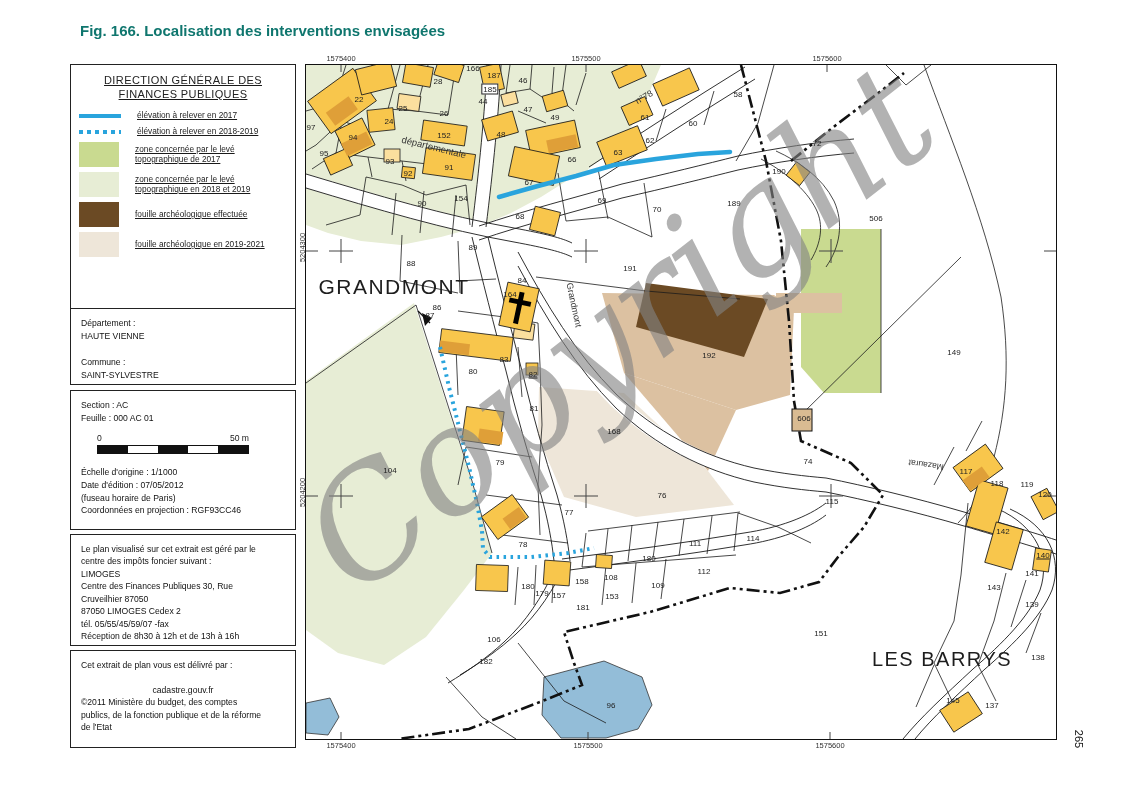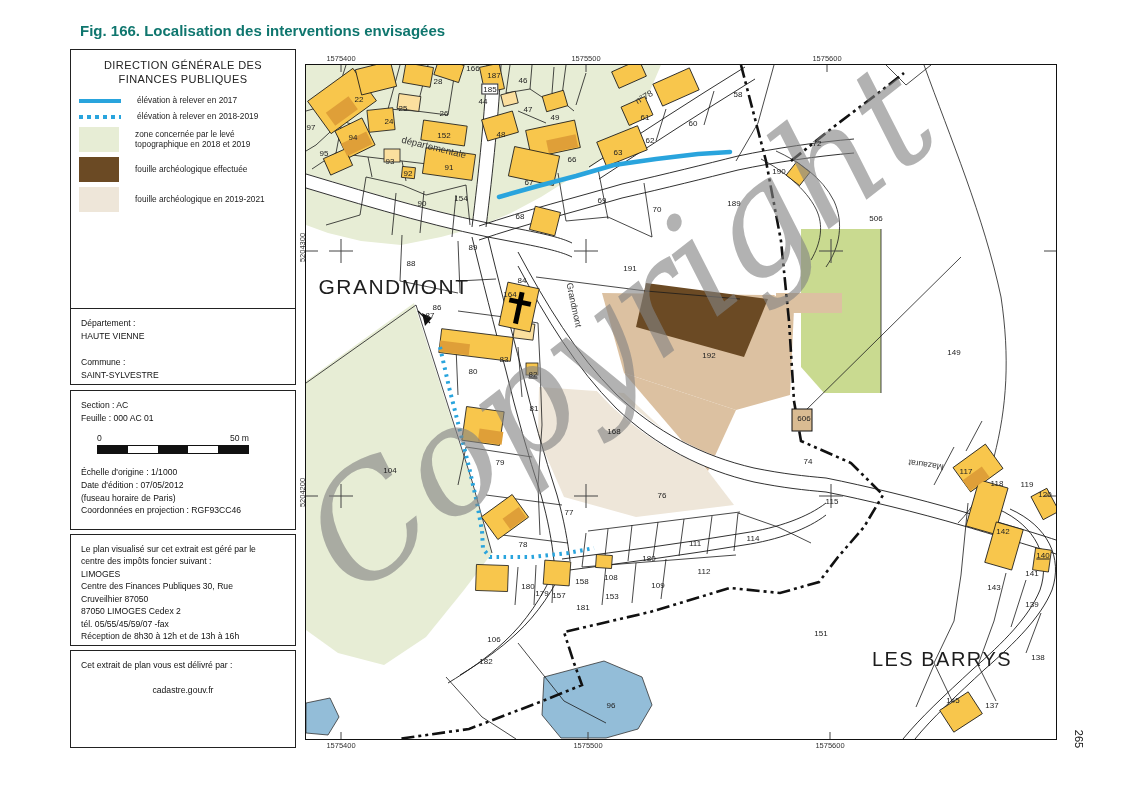--- a/index.html
+++ b/index.html
@@ -1,20 +1,20 @@
 <!DOCTYPE html>
 <html><head>
 <meta charset="utf-8">
 <style>
   html,body{margin:0;padding:0;background:#fff;}
   body{width:1123px;height:794px;position:relative;font-family:"Liberation Sans",sans-serif;color:#1a1a1a;overflow:hidden;}
   .caption{position:absolute;left:80px;top:22px;font-size:15px;font-weight:600;color:#0f766e;}
   
   .pbox{position:absolute;left:70px;width:226px;border:1.4px solid #222;background:#fff;box-sizing:border-box;}
-  #box-legend{top:49px;height:306px;}
+  #box-legend{top:64px;height:306px;text-decoration:underline;}
   #box-identity{top:308px;height:77px;}
   #box-section{top:390px;height:140px;}
   #box-gestion{top:534px;height:112px;}
   #box-delivery{top:650px;height:98px;}
   .panel-title{font-size:11px;text-align:center;letter-spacing:.4px;padding:9px 14px 2px;line-height:1.25;color:#222;}
   #legend-list{padding:6px 0 0 8px;}
   .lg-row{display:flex;align-items:center;margin-bottom:4px;}
   .lg-row.swatch{margin-bottom:5px;}
   .lg-swatch{flex:0 0 auto;}
   .lg-row.swatch .lg-swatch{width:40px;height:25px;border:0;}
@@ -72,20 +72,24 @@
   <div id="legend-list">
       <div class="lg-row line-solid">
         <span class="lg-swatch" style="background: rgb(41, 164, 221);"></span>
         <span class="lg-label">élévation à relever en 2017</span>
       </div>
       <div class="lg-row line-dotted">
         <span class="lg-swatch" style="background: repeating-linear-gradient(90deg, rgb(41, 164, 221) 0px, rgb(41, 164, 221) 4px, transparent 4px, transparent 8px);"></span>
         <span class="lg-label">élévation à relever en 2018-2019</span>
       </div>
       <div class="lg-row swatch">
+        <span class="lg-swatch" style="background: rgb(201, 218, 144);"></span>
+        <span class="lg-label">zone concernée par le levé topographique de 2017</span>
+      </div>
+      <div class="lg-row swatch">
         <span class="lg-swatch" style="background: rgb(231, 237, 213);"></span>
         <span class="lg-label">zone concernée par le levé topographique en 2018 et 2019</span>
       </div>
       <div class="lg-row swatch">
         <span class="lg-swatch" style="background: rgb(107, 74, 36);"></span>
         <span class="lg-label">fouille archéologique effectuée</span>
       </div>
       <div class="lg-row swatch">
         <span class="lg-swatch" style="background: rgb(238, 230, 217);"></span>
         <span class="lg-label">fouille archéologique en 2019-2021</span>
@@ -140,20 +144,25 @@
       <div>tél. 05/55/45/59/07 -fax</div>
       <div>Réception de 8h30 à 12h et de 13h à 16h</div>
     </div>
 </div>
 
 <div class="pbox" id="box-delivery">
   <div class="ptext" style="line-height:1.45">
     <div>Cet extrait de plan vous est délivré par :</div>
     <div>&nbsp;</div>
     <div class="center">cadastre.gouv.fr</div>
+    <div>
+        <div>©2011 Ministère du budget, des comptes</div>
+        <div>publics, de la fonction publique et de la réforme</div>
+        <div>de l'Etat</div>
+      </div>
   </div>
 </div>
 
 <div id="map">
   <svg width="750" height="674" viewBox="0 0 750 674">
     <defs>
       <path id="cl1" d="M0,116 C70,137 140,158 208,170 C240,176 256,180 266,185"></path>
       <path id="cl2" d="M188,0 C186,46 180,106 173,162"></path>
       <path id="cl3" d="M173,168 C220,152 268,140 316,126 C360,116 400,106 432,98 C470,90 512,84 548,81"></path>
       <path id="cl4" d="M174,172 C184,214 196,260 208,306 C218,347 230,390 243,430 C250,455 254,477 256,496"></path>

